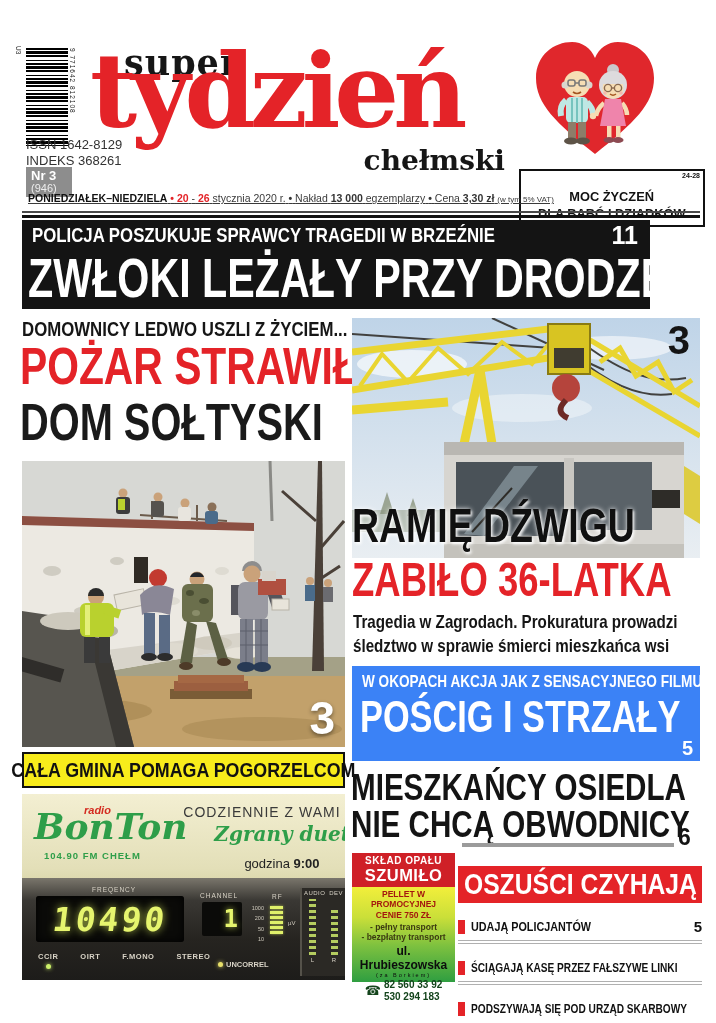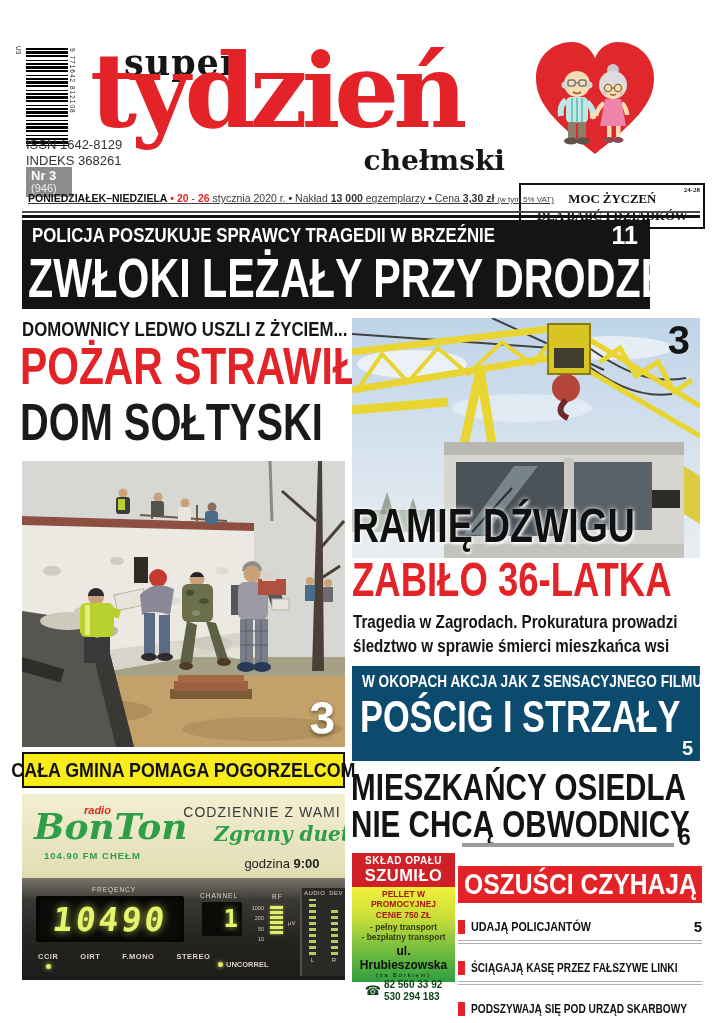--- a/index.html
+++ b/index.html
@@ -19,21 +19,21 @@
   .bc-num{left:69px;top:48px;height:98px;writing-mode:vertical-rl;font-size:6.5px;letter-spacing:1px;color:#222;}
   .bc-u3{left:15px;top:46px;writing-mode:vertical-rl;font-size:6.5px;color:#222;}
   .issn-block{left:26px;top:137px;font-size:13px;line-height:1.25;color:#333;}
   .issue-box{left:26px;top:167px;width:36px;background:#8d8d8d;color:#fff;padding:2px 5px 3px;line-height:1.05;}
   .issue-no{font-weight:bold;font-size:13px;}
   .issue-seq{font-size:11px;color:#ededed;}
   .title-top{left:124px;top:42px;font-family:"DejaVu Serif",serif;font-weight:bold;font-size:35px;letter-spacing:1px;color:#161616;}
   .title-main{left:90px;top:40px;font-family:"DejaVu Serif",serif;font-weight:bold;font-size:102px;line-height:1;letter-spacing:-6px;color:#e42328;}
   .title-sub{left:0;top:144px;width:505px;text-align:right;font-family:"DejaVu Serif",serif;font-weight:bold;font-size:28px;color:#161616;}
   .promo-heart{left:524px;top:28px;width:142px;height:142px;}
-  .promo-box{left:519px;top:183px;width:182px;height:36px;border:2px solid #111;background:#fff;text-align:center;line-height:1.25;padding-top:6px;font-family:Liberation Serif, serif;}
+  .promo-box{left:519px;top:169px;width:182px;height:36px;border:2px solid #111;background:#fff;text-align:center;line-height:1.25;padding-top:18px;}
   .promo-line{font-weight:bold;font-size:13.5px;color:#111;}
   .promo-pages{position:absolute;right:3px;top:1px;font-size:7px;font-weight:bold;}
   .dateline{left:28px;top:192px;width:560px;font-size:10.5px;color:#3a3a3a;white-space:nowrap;text-decoration:underline;}
   .dl-days{font-weight:bold;color:#111;}
   .dl-red{font-weight:bold;color:#e42328;}
   .dl-b{font-weight:bold;color:#333;}
   .dl-note{font-size:8px;}
   .rule-thin{left:22px;top:211px;width:678px;border-top:2px solid #4a4a4a;}
   .rule-thick{left:22px;top:215px;width:678px;border-top:3px solid #111;}
 
@@ -84,21 +84,21 @@
   
   .crane-photo{left:352px;top:318px;width:348px;height:240px;overflow:hidden;}
   .crane-page{position:absolute;right:10px;top:0px;color:#141414;font-size:40px;font-weight:bold;}
   .ramie{left:352px;top:498px;font-size:48px;font-weight:bold;color:#101010;
          text-shadow:0 0 6px rgba(255,255,255,.9),2px 2px 3px rgba(255,255,255,.8);}
   .zabilo{left:352px;top:552px;font-size:48px;font-weight:bold;color:#e42328;}
   .subhead{left:353px;top:610px;font-size:18.5px;font-weight:bold;color:#161616;line-height:1.3;}
   .subhead .cx{display:block;transform-origin:0 50%;}
 
   
-  .chase{left:352px;top:666px;width:348px;height:95px;background:#0c4a6e;color:#fff;}
+  .chase{left:352px;top:666px;width:348px;height:95px;background:#3b82f6;color:#fff;}
   .chase-kicker{position:absolute;left:10px;top:6px;font-size:17px;font-weight:bold;}
   .chase-head{position:absolute;left:8px;top:26px;font-size:44px;font-weight:bold;}
   .chase-page{position:absolute;right:7px;bottom:1px;font-size:20px;font-weight:bold;}
 
   
   .bypass1{left:351px;top:769px;font-size:37px;line-height:1;font-weight:bold;color:#141414;}
   .bypass2{left:351px;top:806px;font-size:37px;line-height:1;font-weight:bold;color:#141414;}
   .bypass-rule{left:462px;top:843px;width:212px;height:4px;background:#9b9b9b;}
   .bypass-page{left:678px;top:824px;font-size:23px;font-weight:bold;color:#141414;}
 

